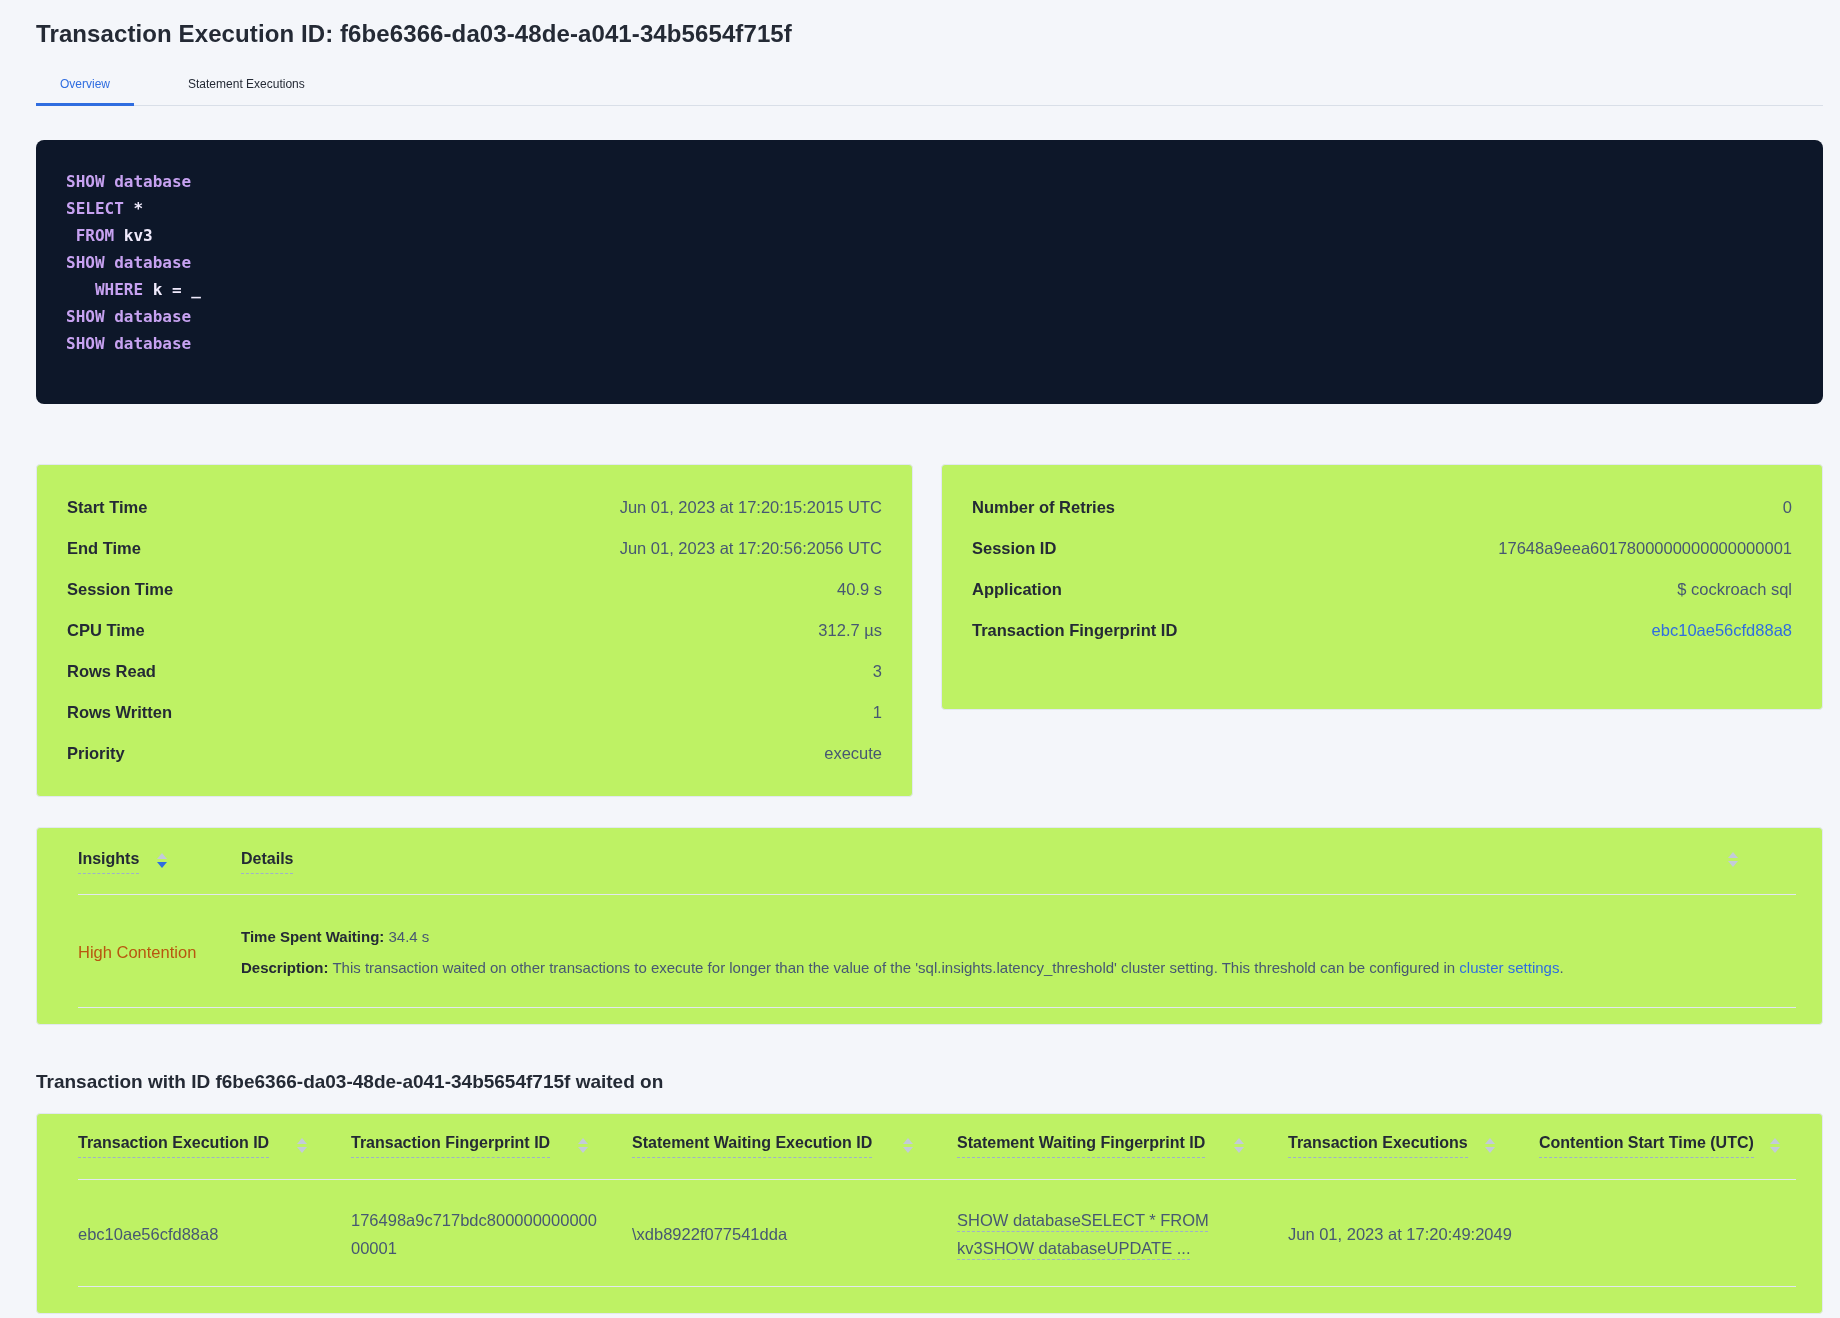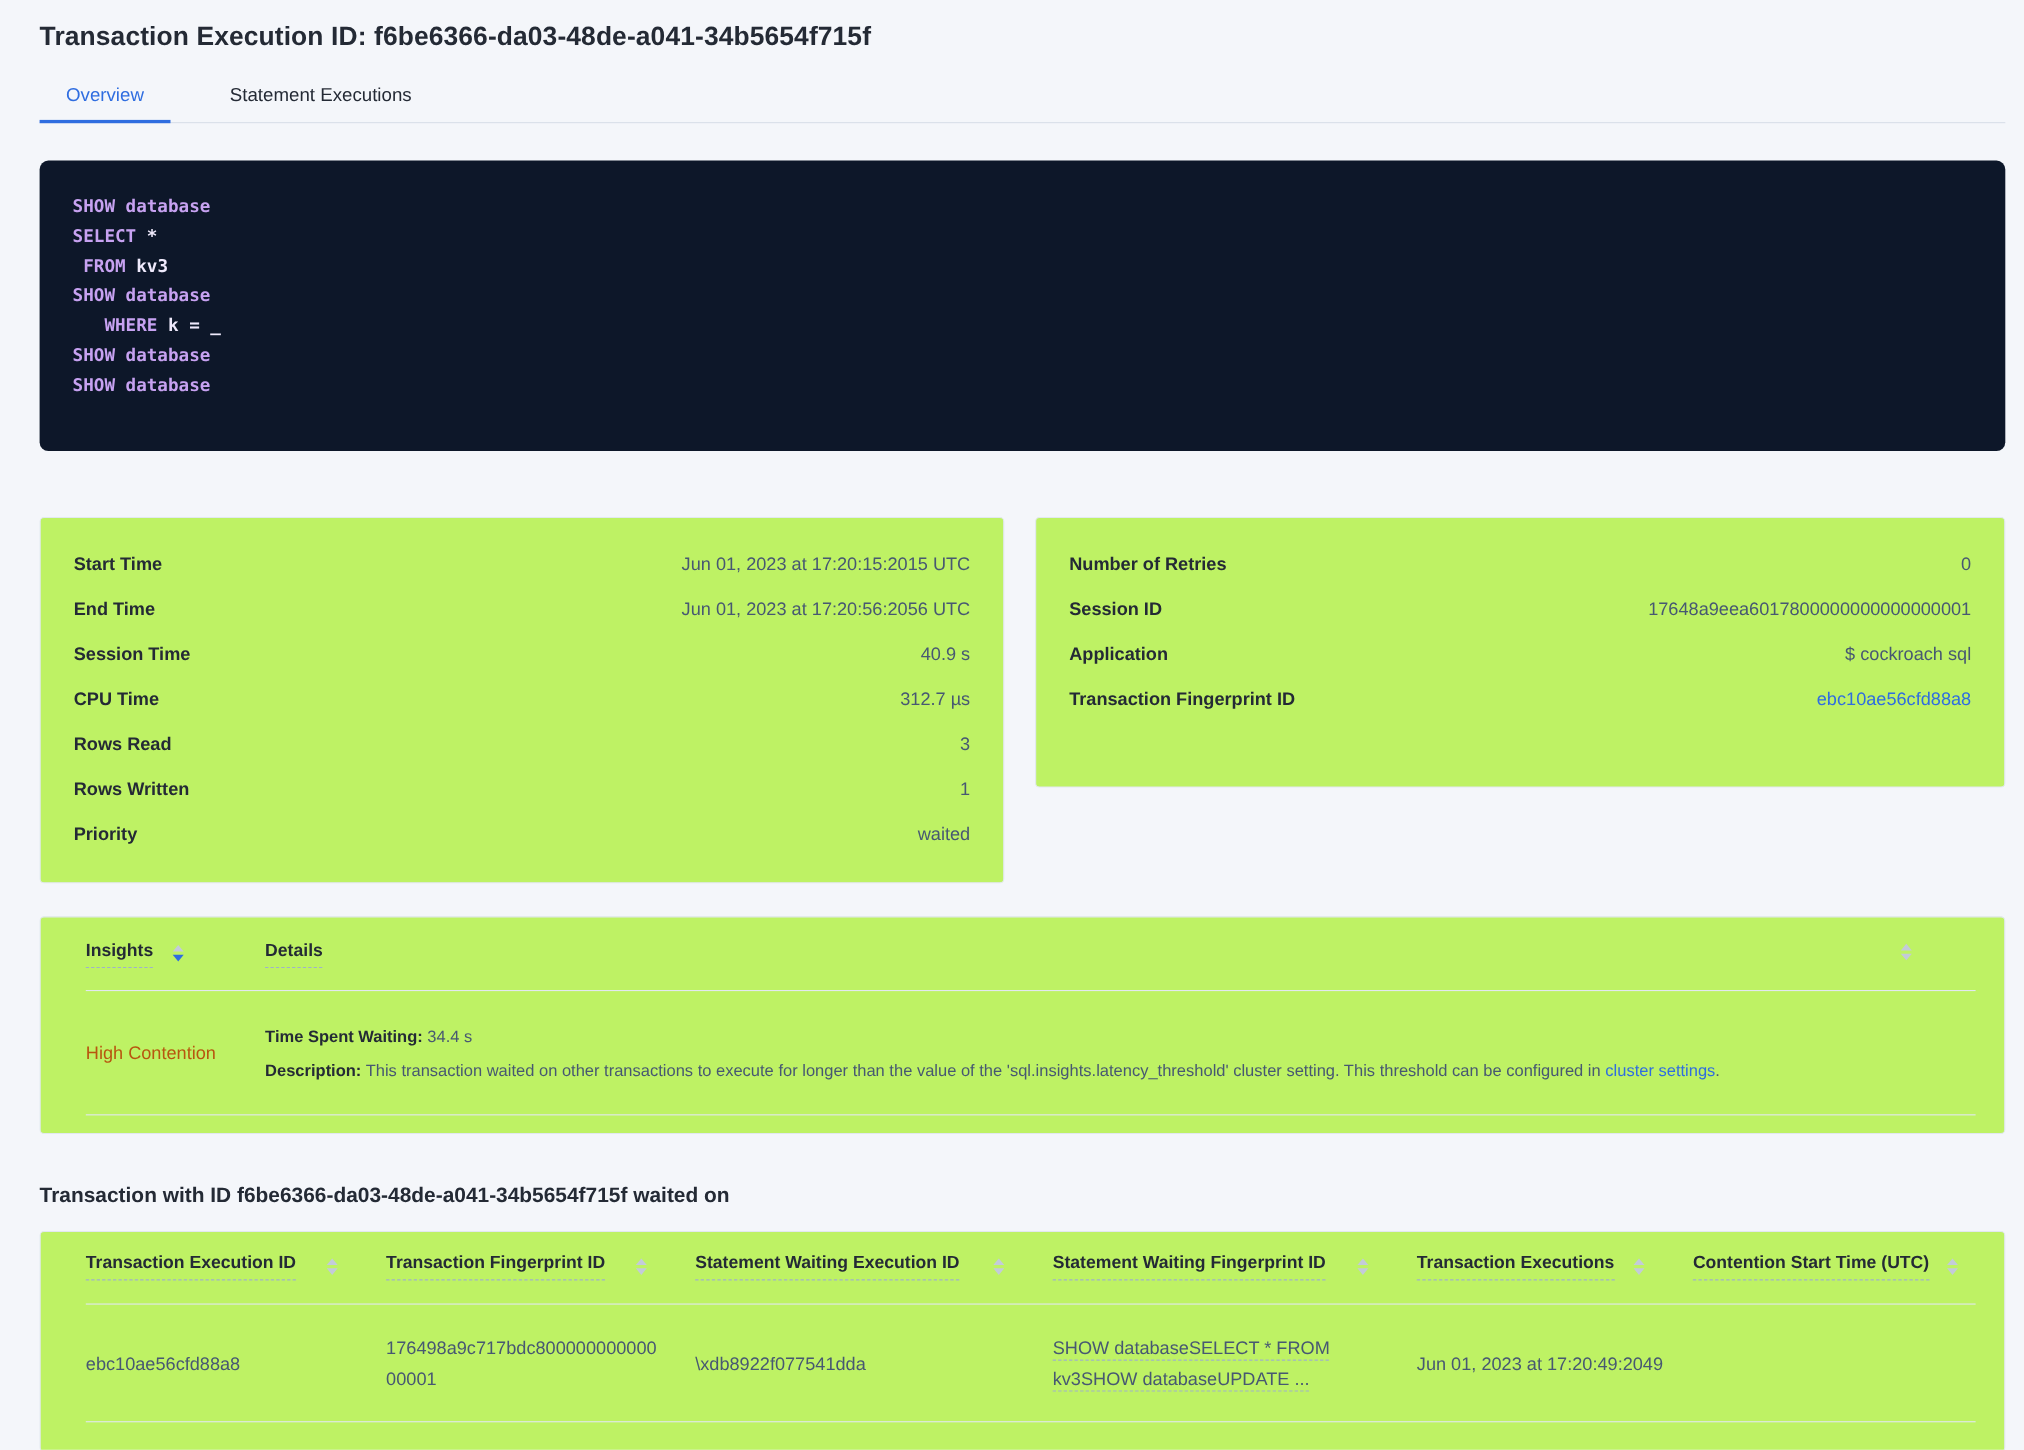--- a/index.html
+++ b/index.html
@@ -20,21 +20,21 @@
     width:1840px;height:1318px;overflow:hidden;
     background:#f4f6fa;
     font-family:"Liberation Sans", sans-serif;
     color:var(--ink);
   }
   .content{padding:0 17px 0 36px;}
 
   .page-title{font-size:24px;font-weight:700;margin:20px 0 16px 0;color:var(--ink);letter-spacing:.1px;}
 
   .tabs{display:flex;border-bottom:1px solid #d9dfe8;margin-top:14px;}
-  .tab{padding:13px 24px 12px 24px;font-size:17px;color:var(--ink);cursor:pointer;margin-bottom:-1px;border-bottom:3px solid transparent;}
+  .tab{padding:13px 24px 12px 24px;font-size:12px;color:var(--ink);cursor:pointer;margin-bottom:-1px;border-bottom:3px solid transparent;}
   .tab + .tab{margin-left:30px;}
   .tab.active{color:var(--accent);border-bottom-color:var(--accent);font-weight:400;}
 
   .code-block{
     margin-top:34px;background:var(--code-bg);border-radius:8px;
     padding:28px 30px 20px 30px;height:264px;
     font-family:"DejaVu Sans Mono", monospace;font-size:16px;line-height:27px;font-weight:700;
   }
   .code-line{white-space:pre;}
   .code-line .kw{color:var(--code-keyword);}
@@ -126,21 +126,21 @@
       <div class="kv-row">
         <span class="kv-label">Rows Read</span>
         <span class="kv-value">3</span>
       </div>
       <div class="kv-row">
         <span class="kv-label">Rows Written</span>
         <span class="kv-value">1</span>
       </div>
       <div class="kv-row">
         <span class="kv-label">Priority</span>
-        <span class="kv-value">waited</span>
+        <span class="kv-value">execute</span>
       </div>
     </div>
 
     <div class="card summary-right">
       <div class="kv-row">
         <span class="kv-label">Number of Retries</span>
         <span class="kv-value">0</span>
       </div>
       <div class="kv-row">
         <span class="kv-label">Session ID</span>

